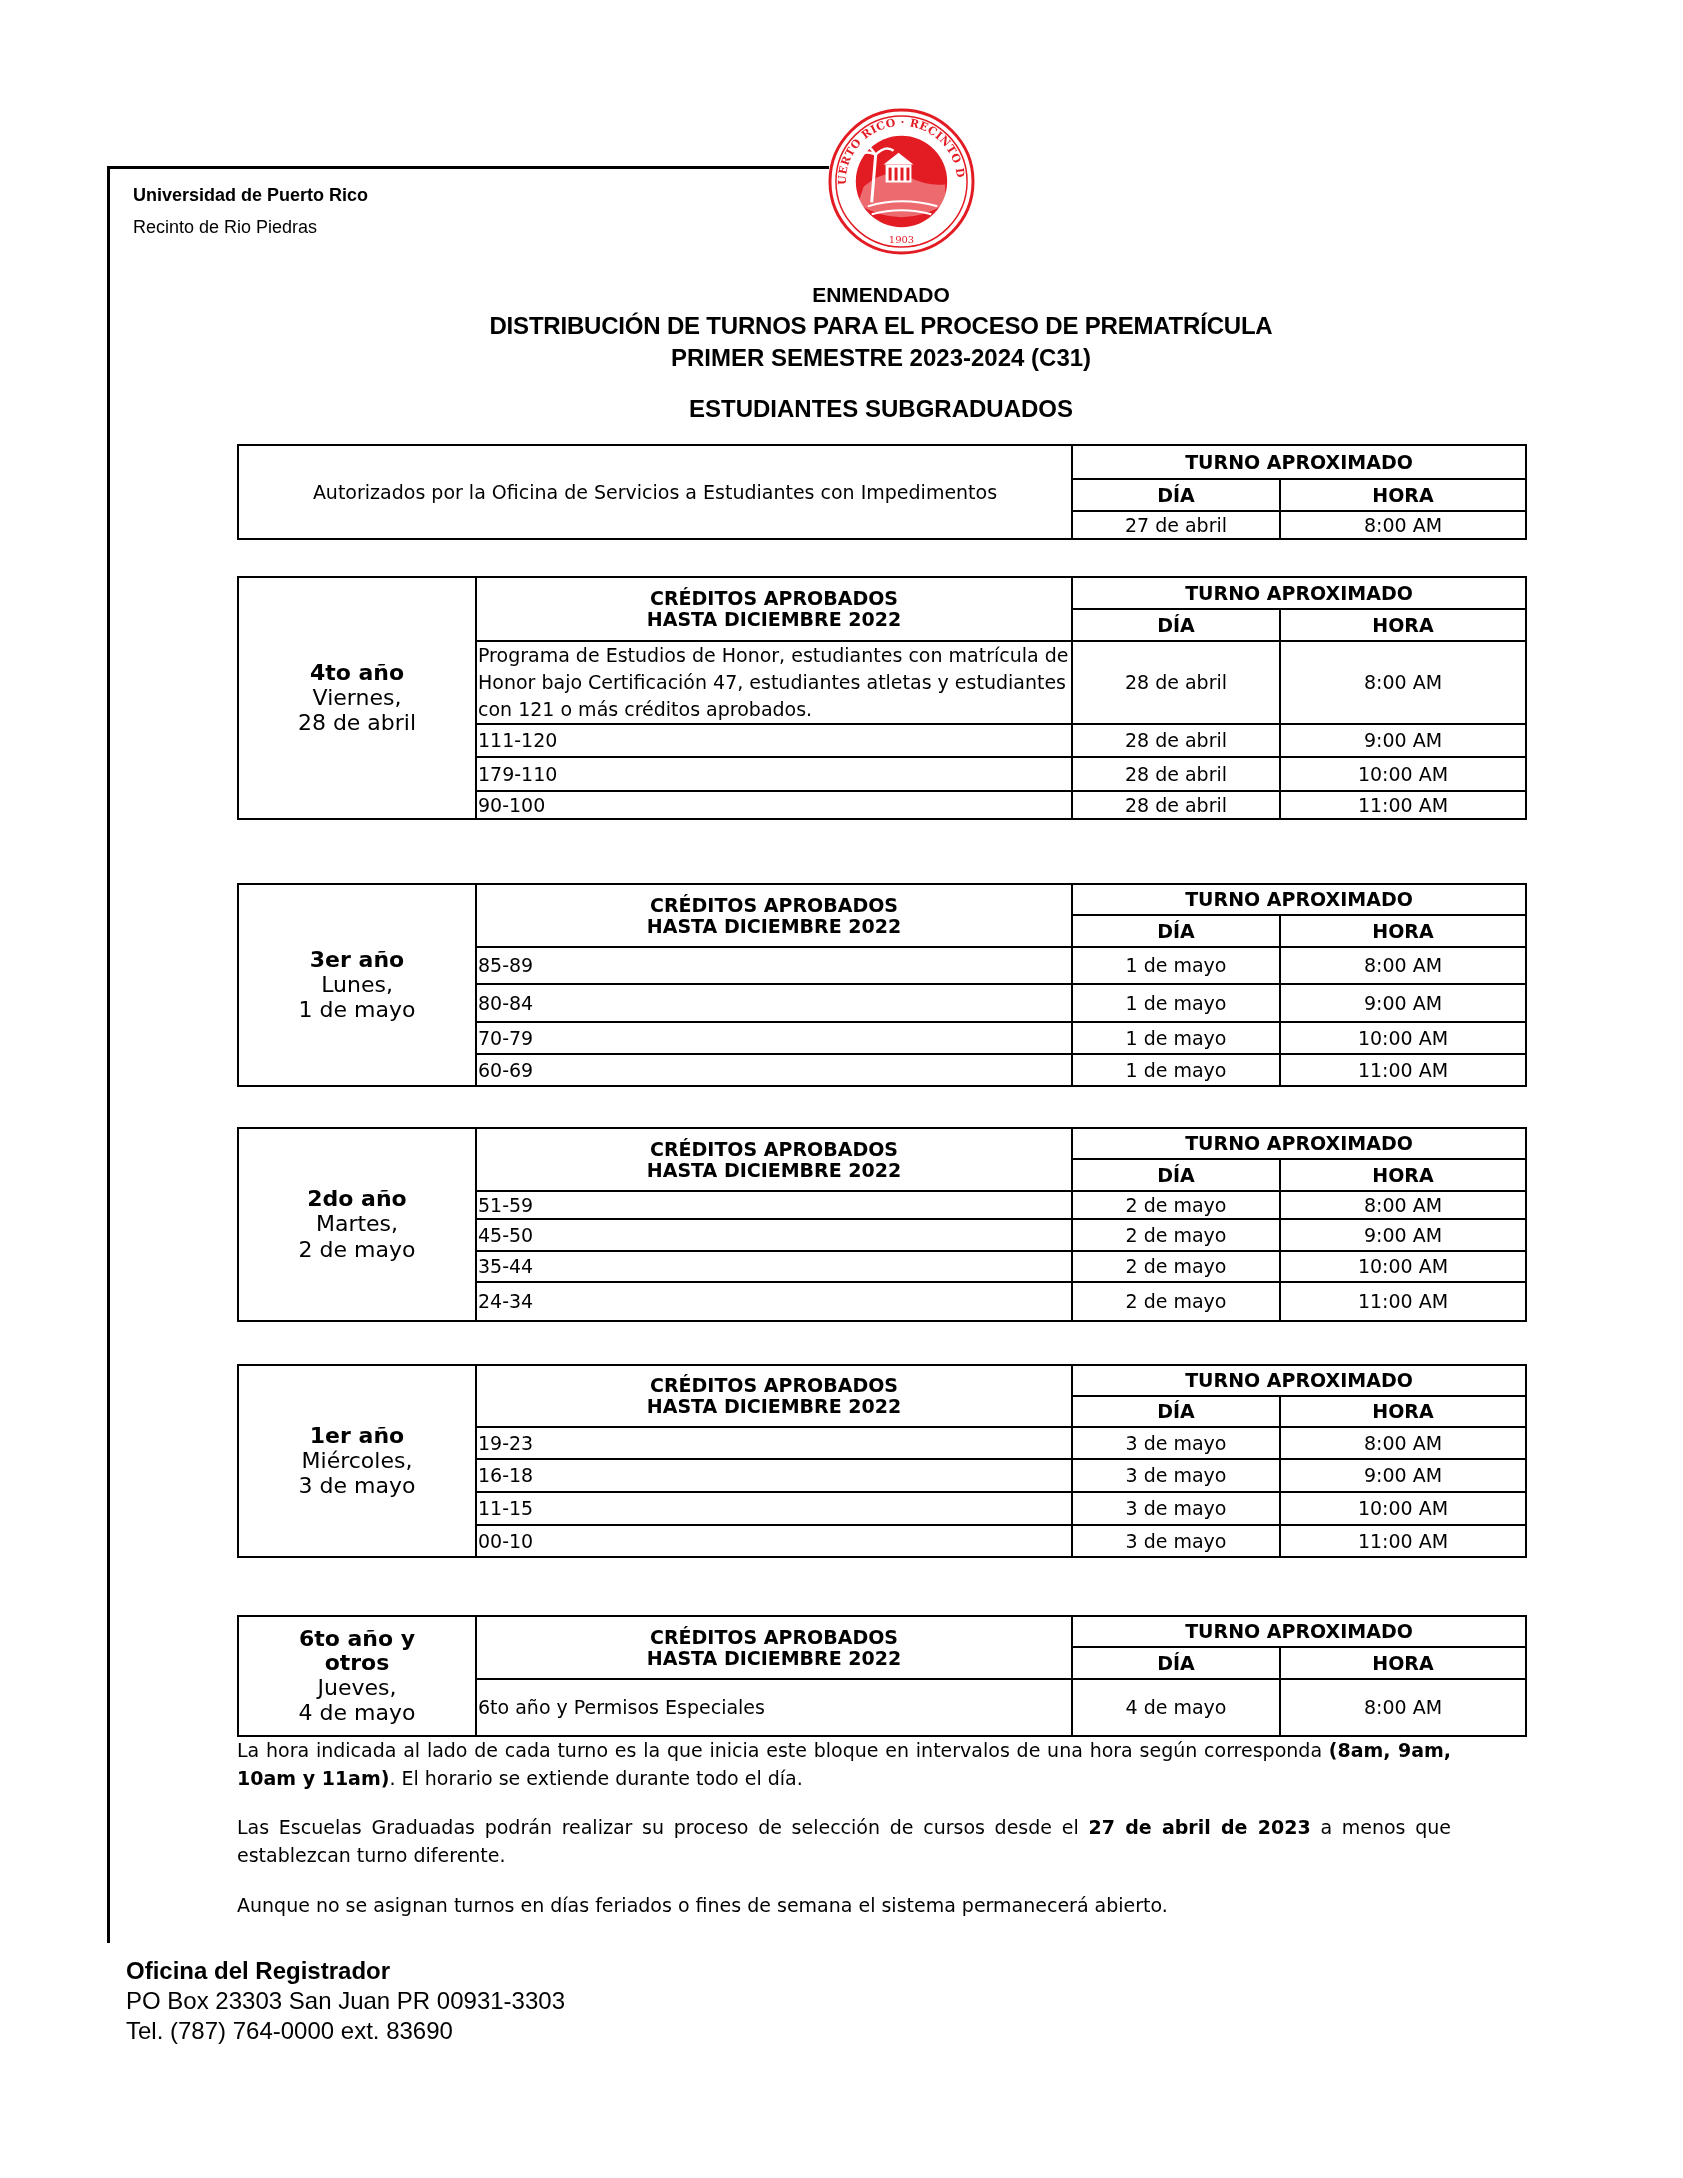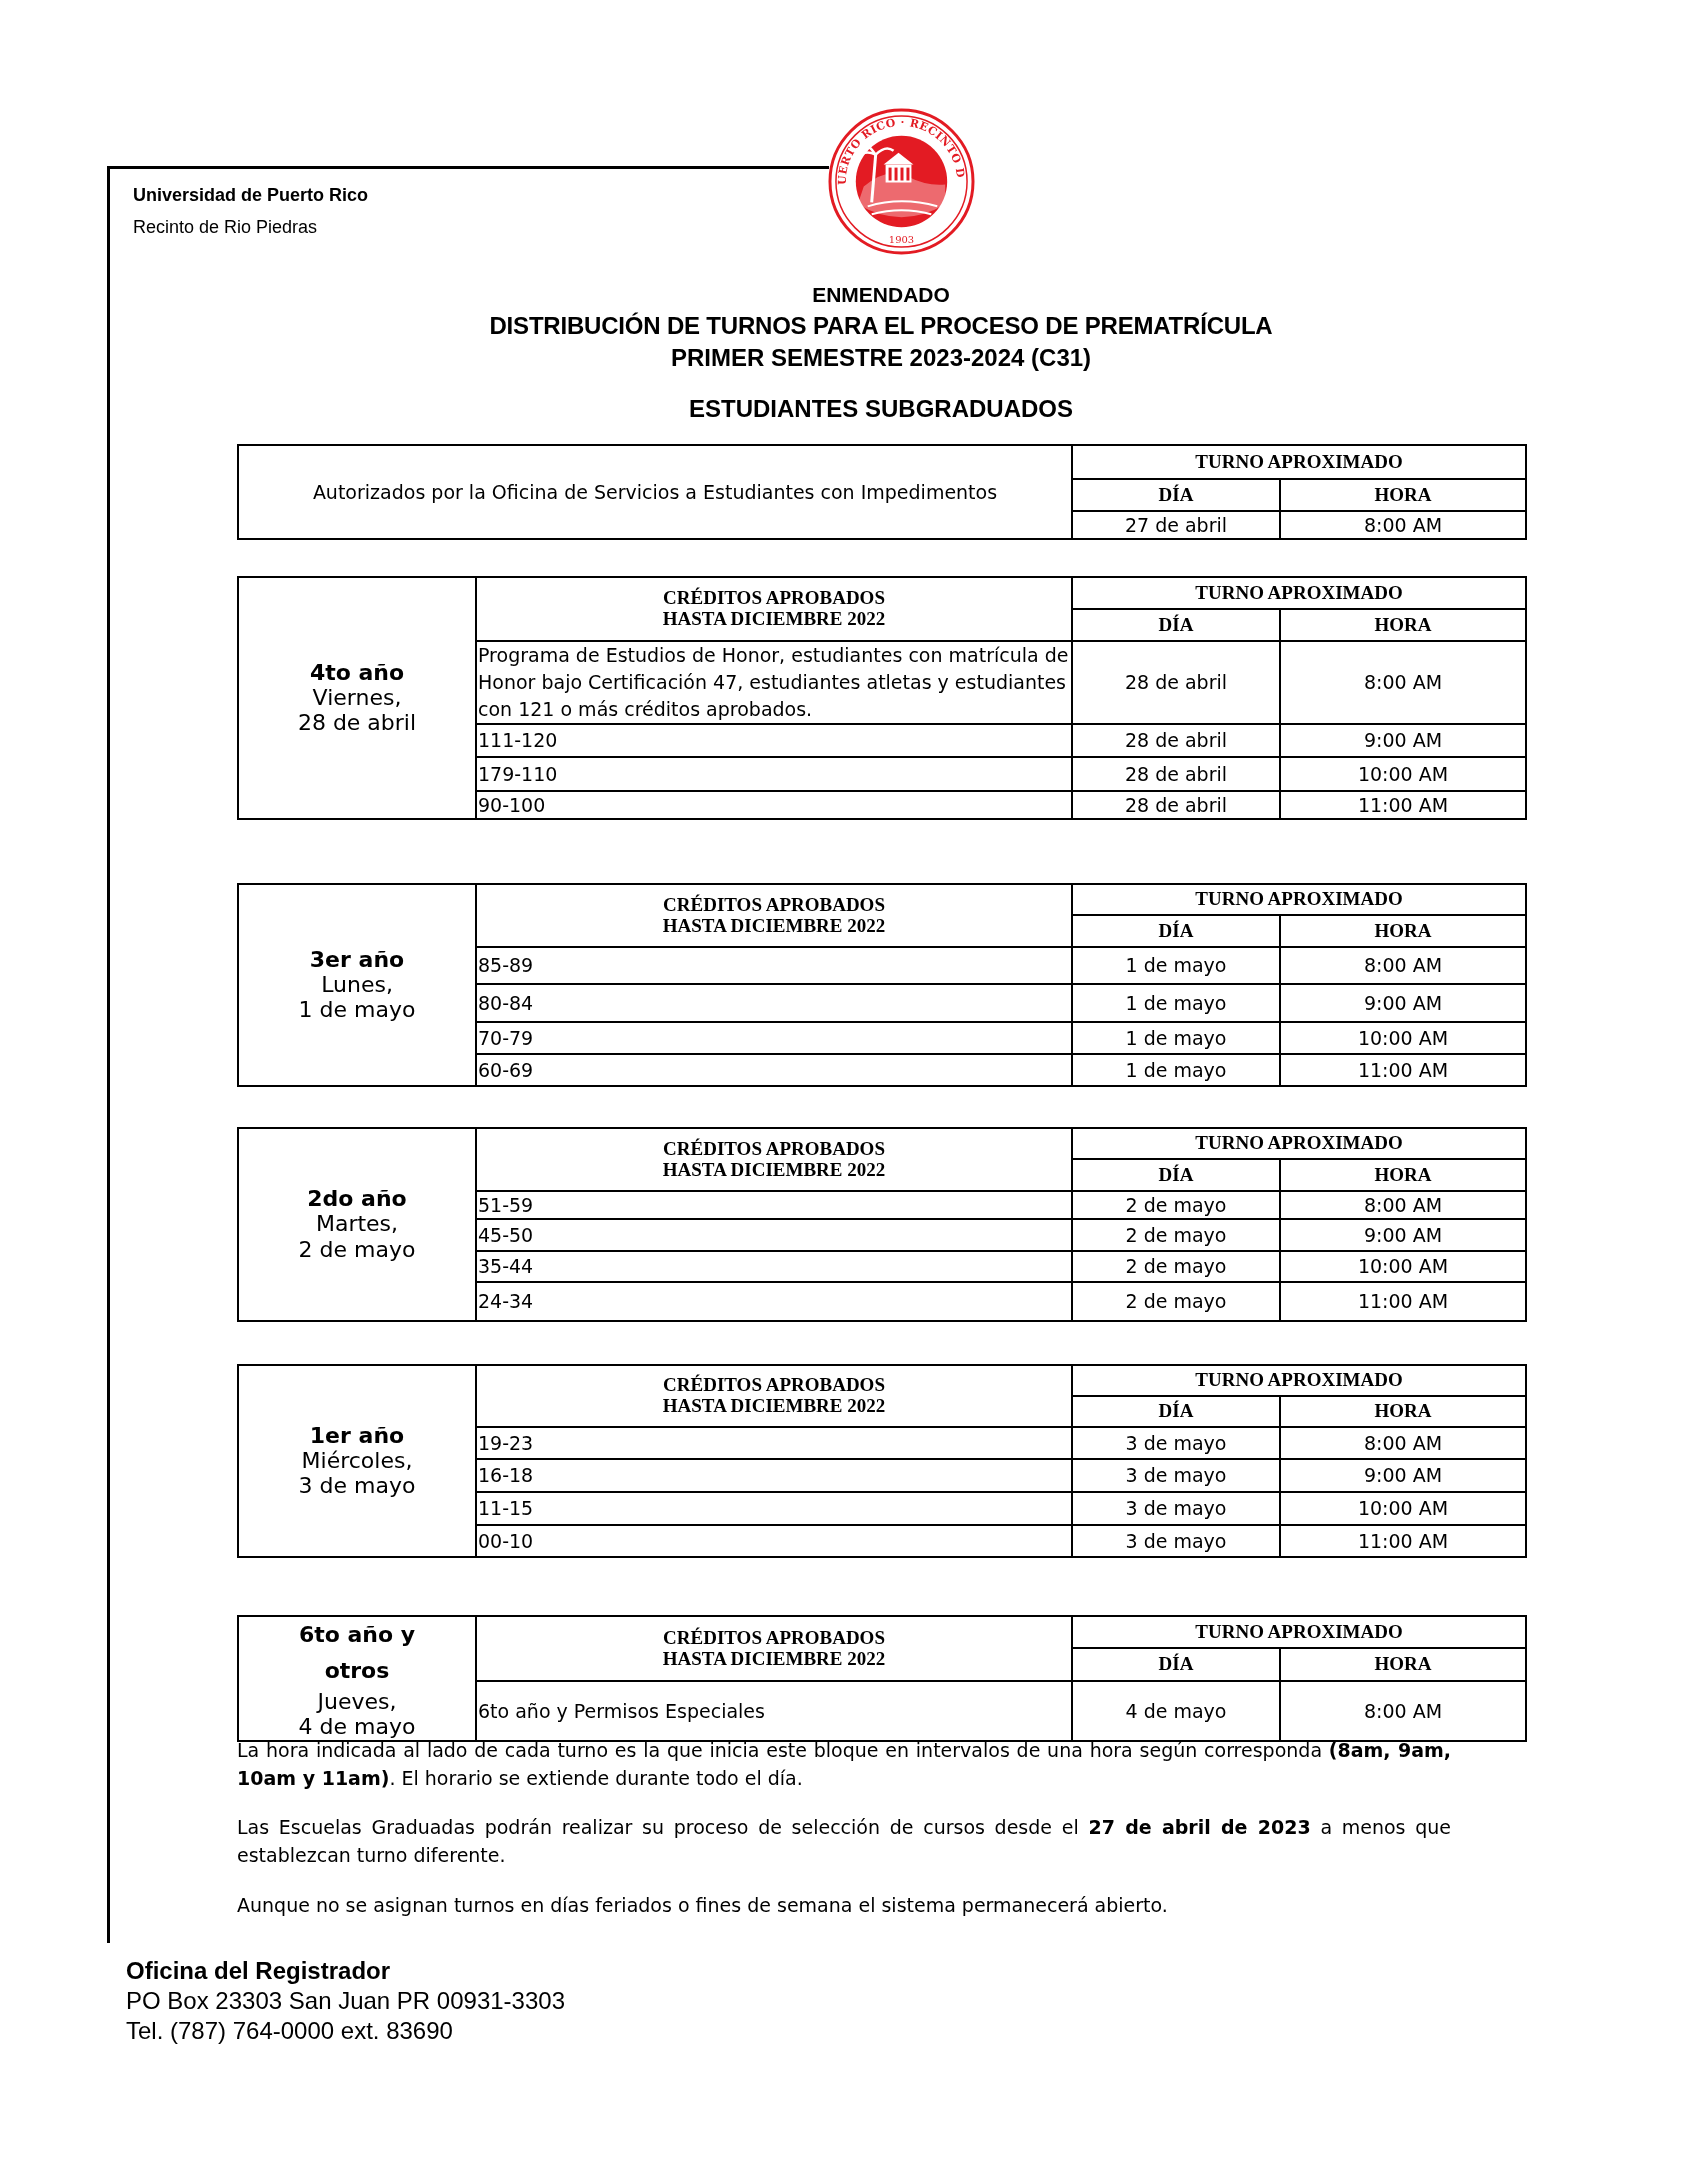--- a/index.html
+++ b/index.html
@@ -13,21 +13,21 @@
   .seal { left:828px; top:107px; width:147px; height:149px; }
   .title-block { left:237px; width:1288px; text-align:center; font-family:"Liberation Sans", sans-serif; font-weight:bold; }
   .t-enm { top:283px; font-size:21px; }
   .t-dist { top:312px; font-size:24px; letter-spacing:-0.2px; }
   .t-prim { top:344px; font-size:24px; }
   .t-est { top:395px; font-size:24px; }
 
   table.sched { position:absolute; border-collapse:collapse; table-layout:fixed;
     font-family:"DejaVu Sans", sans-serif; font-size:19px; }
   table.sched td { border:2px solid #000; padding:0; text-align:center; vertical-align:middle; overflow:hidden; white-space:nowrap; line-height:1.1; }
-  .hdr { font-weight:bold;font-family:Liberation Serif, serif; }
+  .hdr { font-weight:bold; }
   .crd { text-align:left !important; padding-left:1px !important; }
   .wrap { white-space:normal !important; }
   .yearcell .yr { font-weight:bold; font-size:22px; display:block; }
   .yearcell .dy { font-size:22px; display:block; line-height:1.15; }
 
   .notes { left:237px; width:1214px; font-family:"DejaVu Sans", sans-serif; font-size:19px; line-height:28px; text-align:justify; }
   .footer { left:126px; font-family:"Liberation Sans", sans-serif; font-size:24px; line-height:30px; }
   .footer .b { font-weight:bold; }
 </style>
 </head>
@@ -284,21 +284,21 @@
 <table class="sched" style="left:237px; top:1615px; width:1288px;">
   <colgroup>
       <col style="width:238px">
       <col style="width:596px">
       <col style="width:208px">
       <col style="width:246px">
     </colgroup>
   <tbody>
       <tr style="height:31px;">
     <td rowspan="3" class="yearcell" style="line-height:1.0;">
-      <span class="yr" style="white-space:normal; padding:0 46px; line-height:36px;">6to año y otros</span>
+      <span class="yr" style="white-space:normal; padding:0 46px; line-height:24px;">6to año y otros</span>
       <span class="dy">Jueves,</span>
       <span class="dy">4 de mayo</span>
     </td>
     <td rowspan="2" class="hdr">
       <div>CRÉDITOS APROBADOS</div>
       <div>HASTA DICIEMBRE 2022</div>
     </td>
     <td colspan="2" class="hdr">TURNO APROXIMADO</td>
   </tr>
   <tr style="height:32px;">

